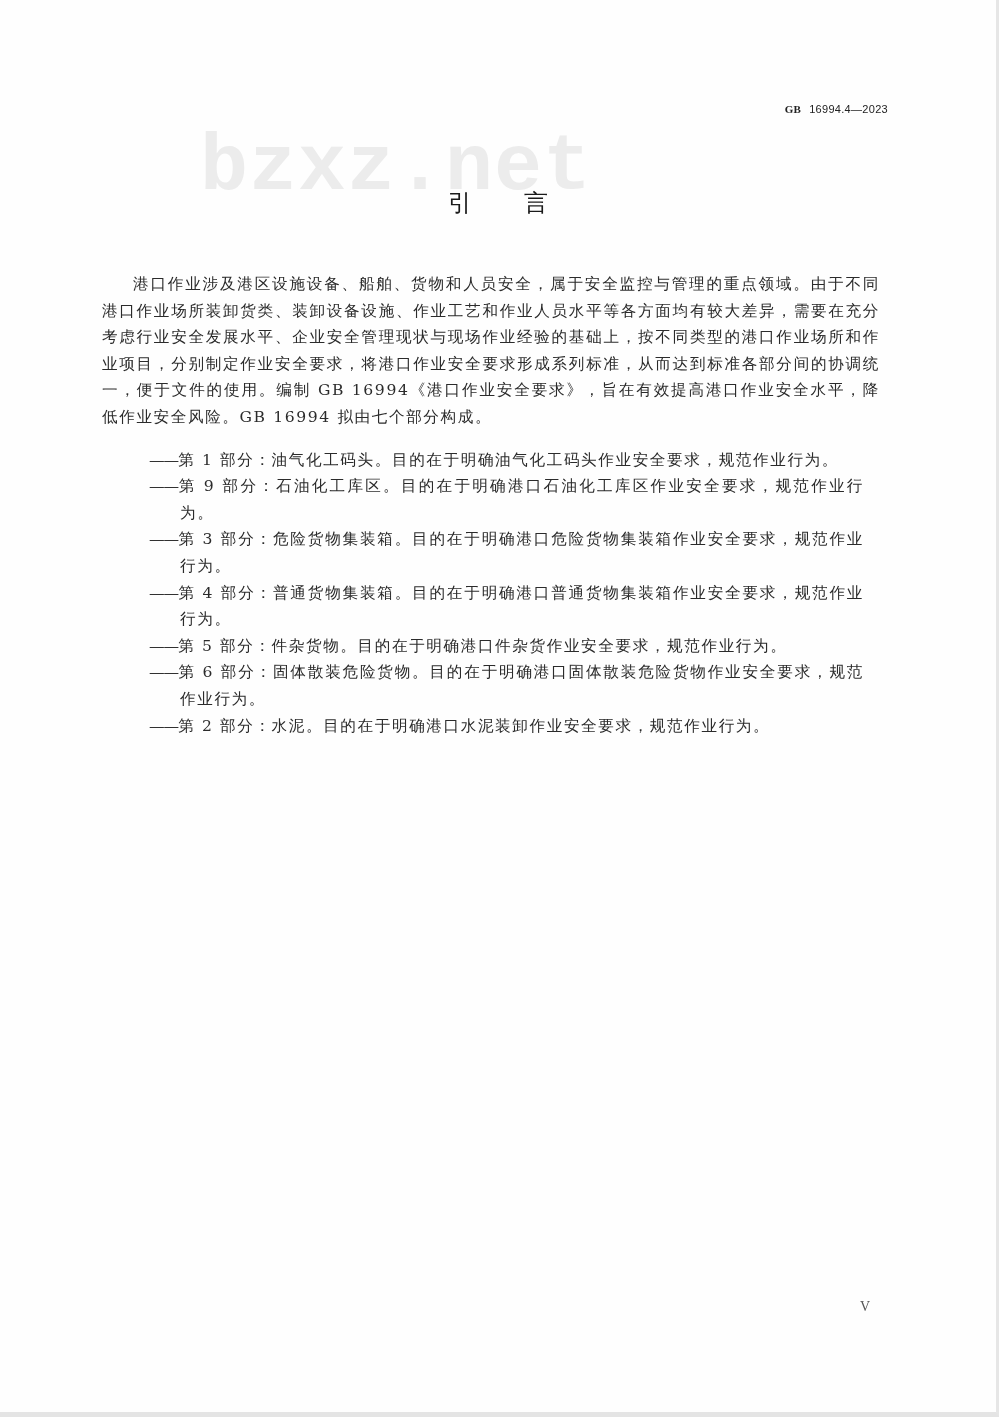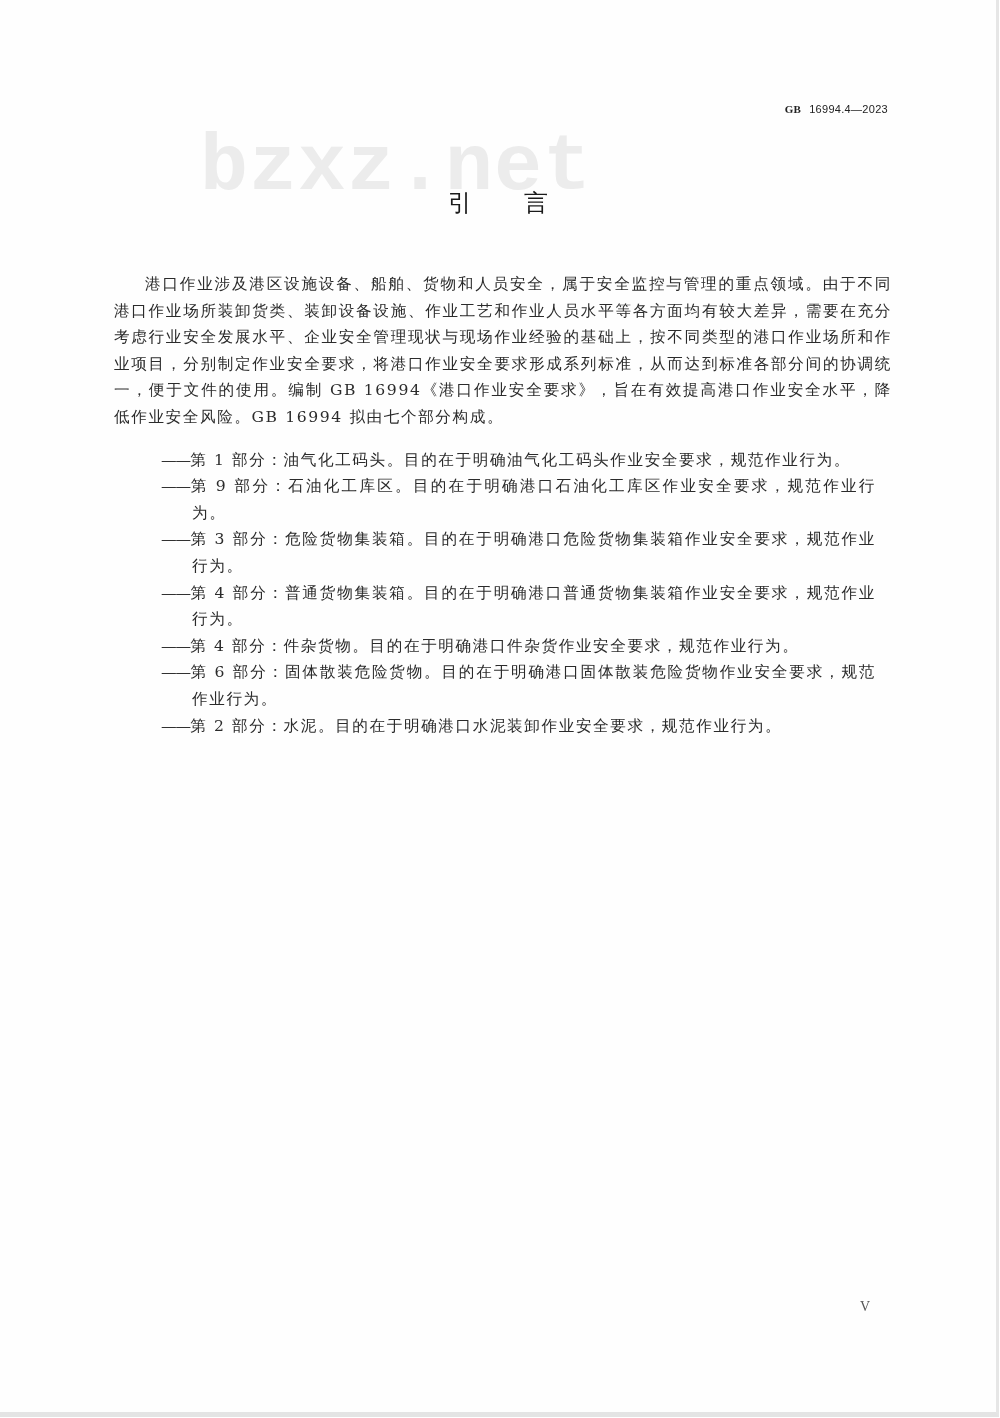--- a/index.html
+++ b/index.html
@@ -58,21 +58,21 @@
       text-align: center;
       font-family: "DejaVu Sans", "Liberation Sans", sans-serif;
       font-size: 24px;
       color: #1a1a1a;
       line-height: 1;
     }
     .title span { display: inline-block; }
     .title .gap { width: 52px; }
     .body-text {
       position: absolute;
-      left: 114px;
+      left: 102px;
       top: 271px;
       width: 778px;
       font-size: 15.6px;
       line-height: 26.6px;
       text-align: justify;
       text-justify: inter-character;
       letter-spacing: 1.6px;
       color: #2b2b2b;
     }
     .intro-para {
@@ -116,21 +116,21 @@
     <span>引</span><span class="gap"></span><span>言</span>
   </div>
 
   <div class="body-text">
     <p class="intro-para">港口作业涉及港区设施设备、船舶、货物和人员安全，属于安全监控与管理的重点领域。由于不同港口作业场所装卸货类、装卸设备设施、作业工艺和作业人员水平等各方面均有较大差异，需要在充分考虑行业安全发展水平、企业安全管理现状与现场作业经验的基础上，按不同类型的港口作业场所和作业项目，分别制定作业安全要求，将港口作业安全要求形成系列标准，从而达到标准各部分间的协调统一，便于文件的使用。编制 GB 16994《港口作业安全要求》，旨在有效提高港口作业安全水平，降低作业安全风险。GB 16994 拟由七个部分构成。</p>
     <ul class="part-list">
       <li class="part-item"><span class="dash">——</span><span>第 1 部分：油气化工码头。目的在于明确油气化工码头作业安全要求，规范作业行为。</span></li>
       <li class="part-item"><span class="dash">——</span><span>第 9 部分：石油化工库区。目的在于明确港口石油化工库区作业安全要求，规范作业行为。</span></li>
       <li class="part-item"><span class="dash">——</span><span>第 3 部分：危险货物集装箱。目的在于明确港口危险货物集装箱作业安全要求，规范作业行为。</span></li>
       <li class="part-item"><span class="dash">——</span><span>第 4 部分：普通货物集装箱。目的在于明确港口普通货物集装箱作业安全要求，规范作业行为。</span></li>
-      <li class="part-item"><span class="dash">——</span><span>第 4 部分：件杂货物。目的在于明确港口件杂货作业安全要求，规范作业行为。</span></li>
+      <li class="part-item"><span class="dash">——</span><span>第 5 部分：件杂货物。目的在于明确港口件杂货作业安全要求，规范作业行为。</span></li>
       <li class="part-item"><span class="dash">——</span><span>第 6 部分：固体散装危险货物。目的在于明确港口固体散装危险货物作业安全要求，规范作业行为。</span></li>
       <li class="part-item"><span class="dash">——</span><span>第 2 部分：水泥。目的在于明确港口水泥装卸作业安全要求，规范作业行为。</span></li>
     </ul>
   </div>
 
   <div class="page-number">V</div>
 
 </div>
 
 </body></html>

